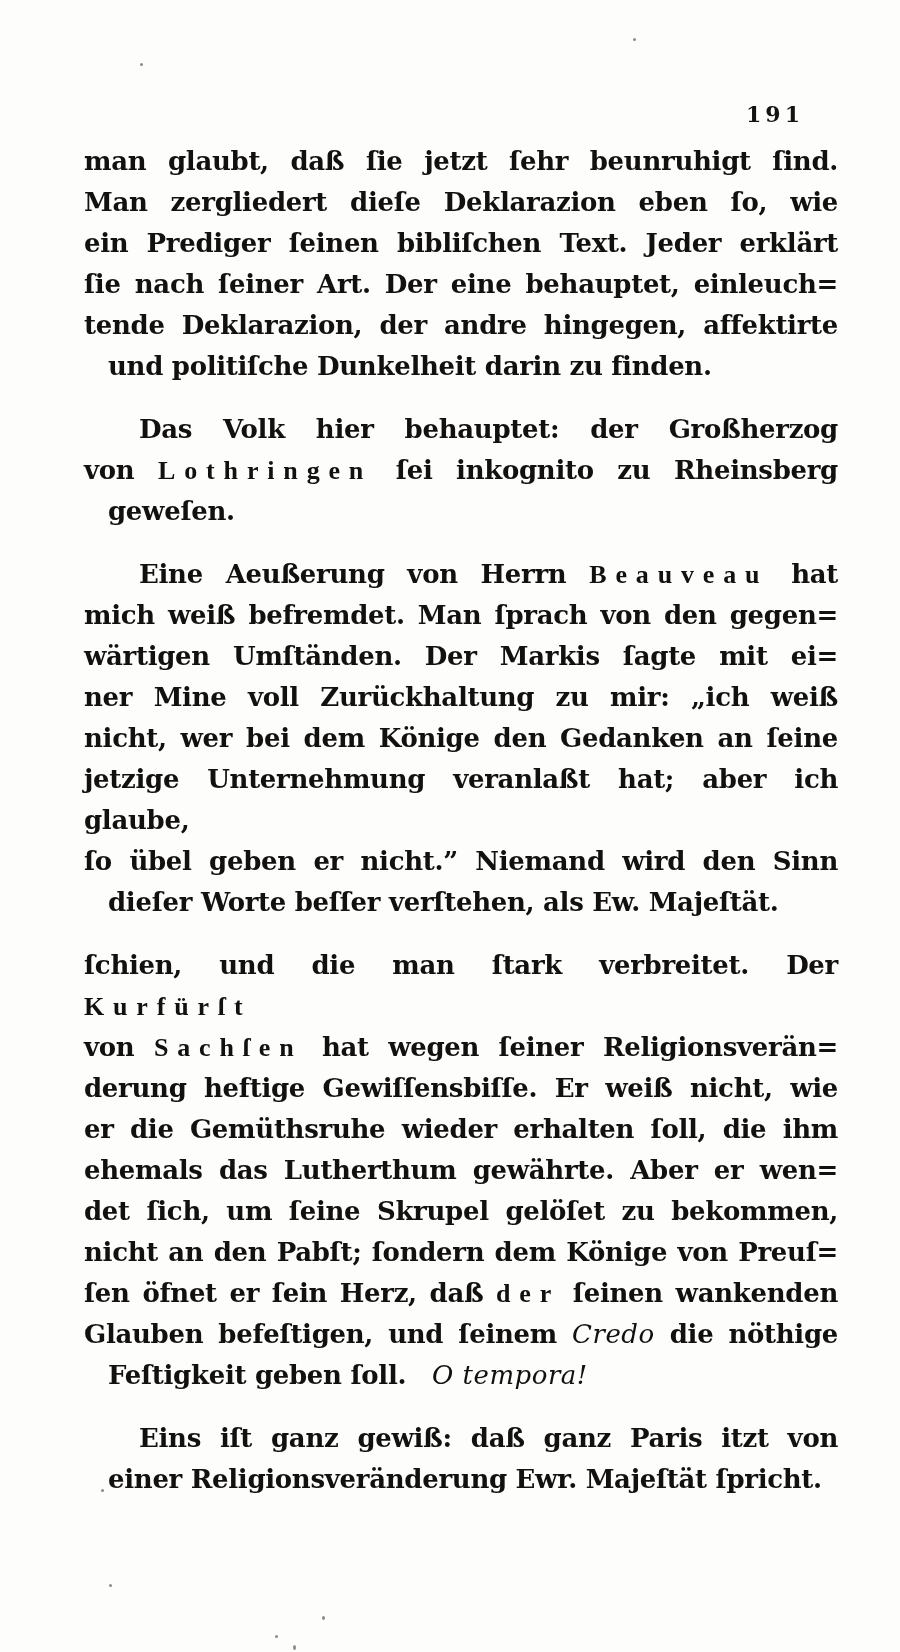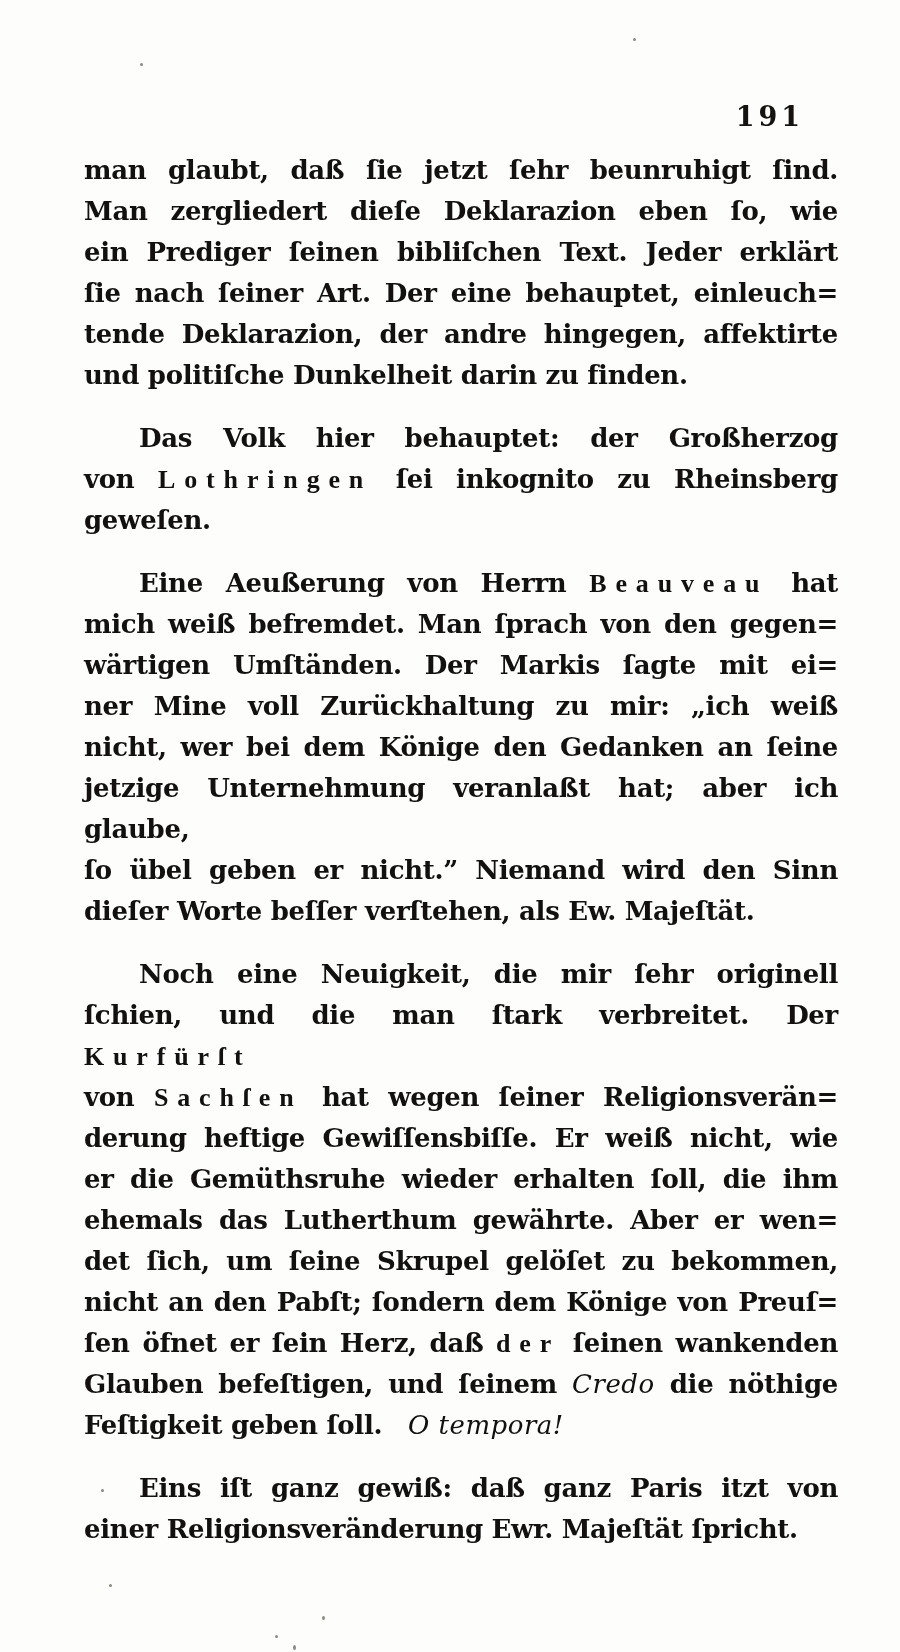--- a/index.html
+++ b/index.html
@@ -9,42 +9,42 @@
     height: 1652px;
     background: #fdfdfc;
     font-family: "DejaVu Serif", serif;
     color: #121110;
     overflow: hidden;
   }
   .pagenum {
     position: absolute;
     top: 101px;
     right: 96px;
-    font-size: 27px;
+    font-size: 22px;
     font-weight: 700;
     letter-spacing: 4px;
     color: #15130f;
   }
   .textblock {
     position: absolute;
     left: 84px;
-    top: 150px;
+    top: 141px;
     width: 754px;
     font-size: 26px;
     line-height: 41px;
     font-weight: 700;
     letter-spacing: -0.012em;
   }
   .paragraph + .paragraph { margin-top: 22px; }
   .line {
     text-align: justify;
     text-align-last: justify;
     white-space: normal;
   }
-  .line.last { text-align-last: left; }
+  .line.last { text-align-last: left; margin-left: 24px; }
   .line.indent { text-indent: 55px; }
   .seg-sperr { letter-spacing: 0.34em; font-family: Liberation Serif, serif; }
   .seg-it {
     font-style: italic;
     font-weight: 400;
     letter-spacing: 0.02em;
   }
   .speck {
     position: absolute;
     background: #8a8larger7f;
@@ -76,21 +76,20 @@
         <div class="line indent"><span class="seg-n">Eine Aeußerung von Herrn </span><span class="seg-sperr">Beauveau</span><span class="seg-n"> hat</span></div>
         <div class="line"><span class="seg-n">mich weiß befremdet. Man ſprach von den gegen=</span></div>
         <div class="line"><span class="seg-n">wärtigen Umſtänden. Der Markis ſagte mit ei=</span></div>
         <div class="line"><span class="seg-n">ner Mine voll Zurückhaltung zu mir: „ich weiß</span></div>
         <div class="line"><span class="seg-n">nicht, wer bei dem Könige den Gedanken an ſeine</span></div>
         <div class="line"><span class="seg-n">jetzige Unternehmung veranlaßt hat; aber ich glaube,</span></div>
         <div class="line"><span class="seg-n">ſo übel geben er nicht.” Niemand wird den Sinn</span></div>
         <div class="line last"><span class="seg-n">dieſer Worte beſſer verſtehen, als Ew. Majeſtät.</span></div>
       </div>
       <div class="paragraph">
-        <div class="line indent"><span class="seg-n">Noch eine Neuigkeit, die mir ſehr originell</span></div>
         <div class="line"><span class="seg-n">ſchien, und die man ſtark verbreitet. Der </span><span class="seg-sperr">Kurfürſt</span></div>
         <div class="line"><span class="seg-n">von </span><span class="seg-sperr">Sachſen</span><span class="seg-n"> hat wegen ſeiner Religionsverän=</span></div>
         <div class="line"><span class="seg-n">derung heftige Gewiſſensbiſſe. Er weiß nicht, wie</span></div>
         <div class="line"><span class="seg-n">er die Gemüthsruhe wieder erhalten ſoll, die ihm</span></div>
         <div class="line"><span class="seg-n">ehemals das Lutherthum gewährte. Aber er wen=</span></div>
         <div class="line"><span class="seg-n">det ſich, um ſeine Skrupel gelöſet zu bekommen,</span></div>
         <div class="line"><span class="seg-n">nicht an den Pabſt; ſondern dem Könige von Preuſ=</span></div>
         <div class="line"><span class="seg-n">ſen öfnet er ſein Herz, daß </span><span class="seg-sperr">der</span><span class="seg-n"> ſeinen wankenden</span></div>
         <div class="line"><span class="seg-n">Glauben befeſtigen, und ſeinem </span><span class="seg-it">Credo</span><span class="seg-n"> die nöthige</span></div>
         <div class="line last"><span class="seg-n">Feſtigkeit geben ſoll. </span><span class="seg-it">O tempora!</span></div>

